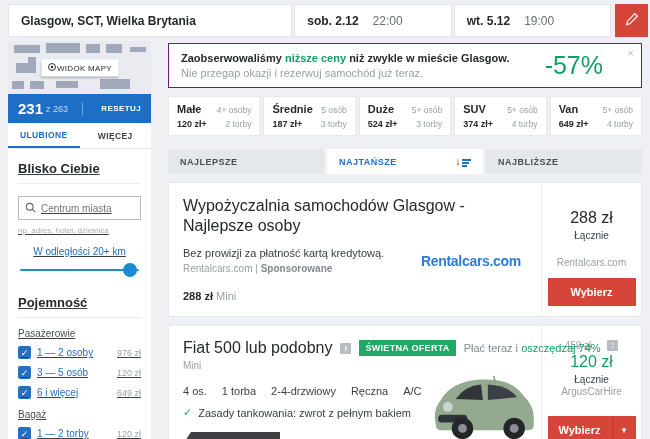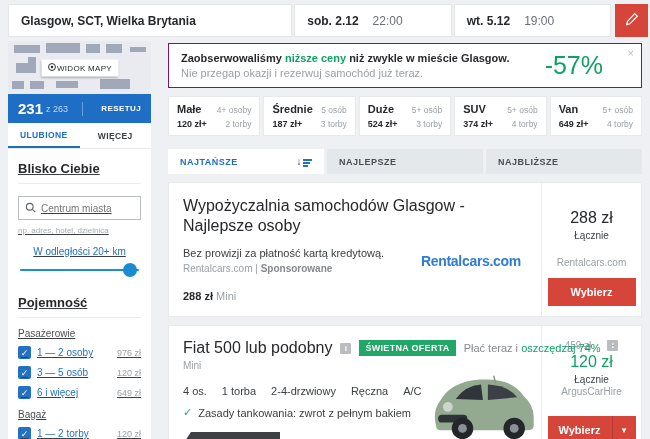--- a/index.html
+++ b/index.html
@@ -288,32 +288,32 @@
             <span class="cat-persons">5+ osób</span>
           </div>
         <div class="cat-r">
             <span class="cat-price">649 zł+</span>
             <span class="cat-bags">4 torby</span>
           </div>
       </div>
     </div>
 
     <div class="sort-row">
+      <div class="sort-tab">NAJLEPSZE</div>
       <div class="sort-tab active">
         <span>NAJTAŃSZE</span>
         <span class="sort-icon">
           <span class="arr">↓</span>
           <span class="sort-bars">
               <i></i>
               <i></i>
               <i></i>
             </span>
         </span>
       </div>
-      <div class="sort-tab">NAJLEPSZE</div>
       <div class="sort-tab">NAJBLIŻSZE</div>
     </div>
 
     <div class="result-card">
       <div class="rc-body">
         <div class="rc1-title">Wypożyczalnia samochodów Glasgow - Najlepsze osoby</div>
         <div class="rc1-row">
           <div class="rc1-text">
             <div class="rc1-desc">Bez prowizji za płatność kartą kredytową.</div>
             <div class="rc1-src">

